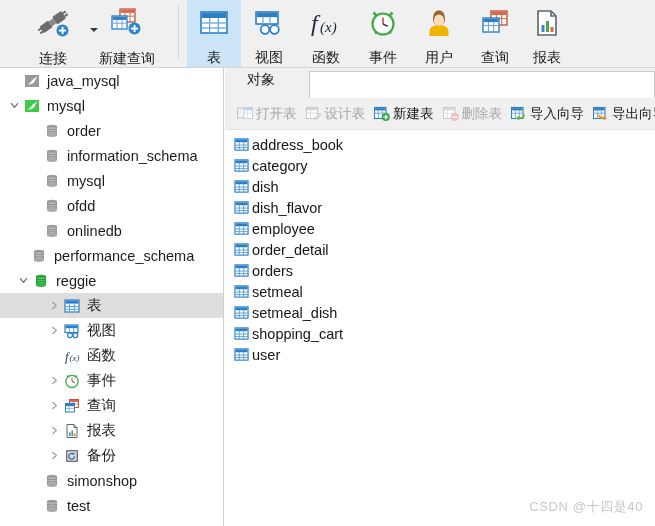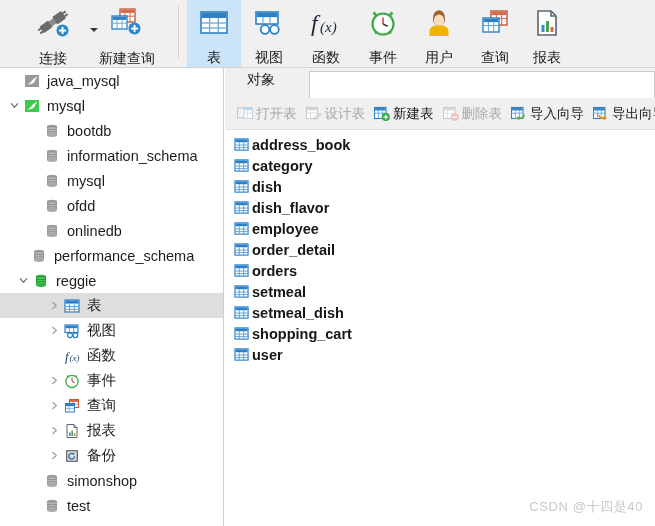--- a/index.html
+++ b/index.html
@@ -192,21 +192,21 @@
     padding-left: 8px;
     font-size: 14.5px;
     color: #161616;
     white-space: nowrap;
     cursor: default;
   }
   .tl-ic {
     width: 17px; flex: 0 0 17px;
     display: flex; align-items: center; justify-content: center;
   }
-  .tl-lb { padding-left: 2px; font-weight: bold; }
+  .tl-lb { padding-left: 2px; }
 
   .watermark {
     position: absolute;
     right: 12px; bottom: 10px;
     font-size: 13px;
     color: #c8c8c8;
     letter-spacing: 0.6px;
     user-select: none;
   }
   svg { display: block; }
@@ -395,21 +395,21 @@
         <rect x="3" y="3.6" width="10" height="2.4" fill="#8d8d8d"></rect>
         <ellipse cx="8" cy="6" rx="5" ry="1.9" fill="#b4b4b4"></ellipse>
         <rect x="3" y="6" width="10" height="2.4" fill="#8d8d8d"></rect>
         <ellipse cx="8" cy="8.4" rx="5" ry="1.9" fill="#b4b4b4"></ellipse>
         <rect x="3" y="8.4" width="10" height="2.4" fill="#8d8d8d"></rect>
         <ellipse cx="8" cy="10.8" rx="5" ry="1.9" fill="#b4b4b4"></ellipse>
         <rect x="3" y="10.8" width="10" height="1.3" fill="#8d8d8d"></rect>
         <ellipse cx="8" cy="12.1" rx="5" ry="1.9" fill="#a8a8a8"></ellipse>
       </svg>
           </span>
-         <span class="tree-label">bootdb</span>
+         <span class="tree-label">order</span>
        </div>
         <div class="tree-row" style="padding-left:26px">
          <span class="twisty"></span>
          <span class="tree-icon">
             <svg width="16" height="16" viewBox="0 0 16 16">
         <ellipse cx="8" cy="3.6" rx="5" ry="1.9" fill="#9d9d9d"></ellipse>
         <rect x="3" y="3.6" width="10" height="2.4" fill="#8d8d8d"></rect>
         <ellipse cx="8" cy="6" rx="5" ry="1.9" fill="#b4b4b4"></ellipse>
         <rect x="3" y="6" width="10" height="2.4" fill="#8d8d8d"></rect>
         <ellipse cx="8" cy="8.4" rx="5" ry="1.9" fill="#b4b4b4"></ellipse>

